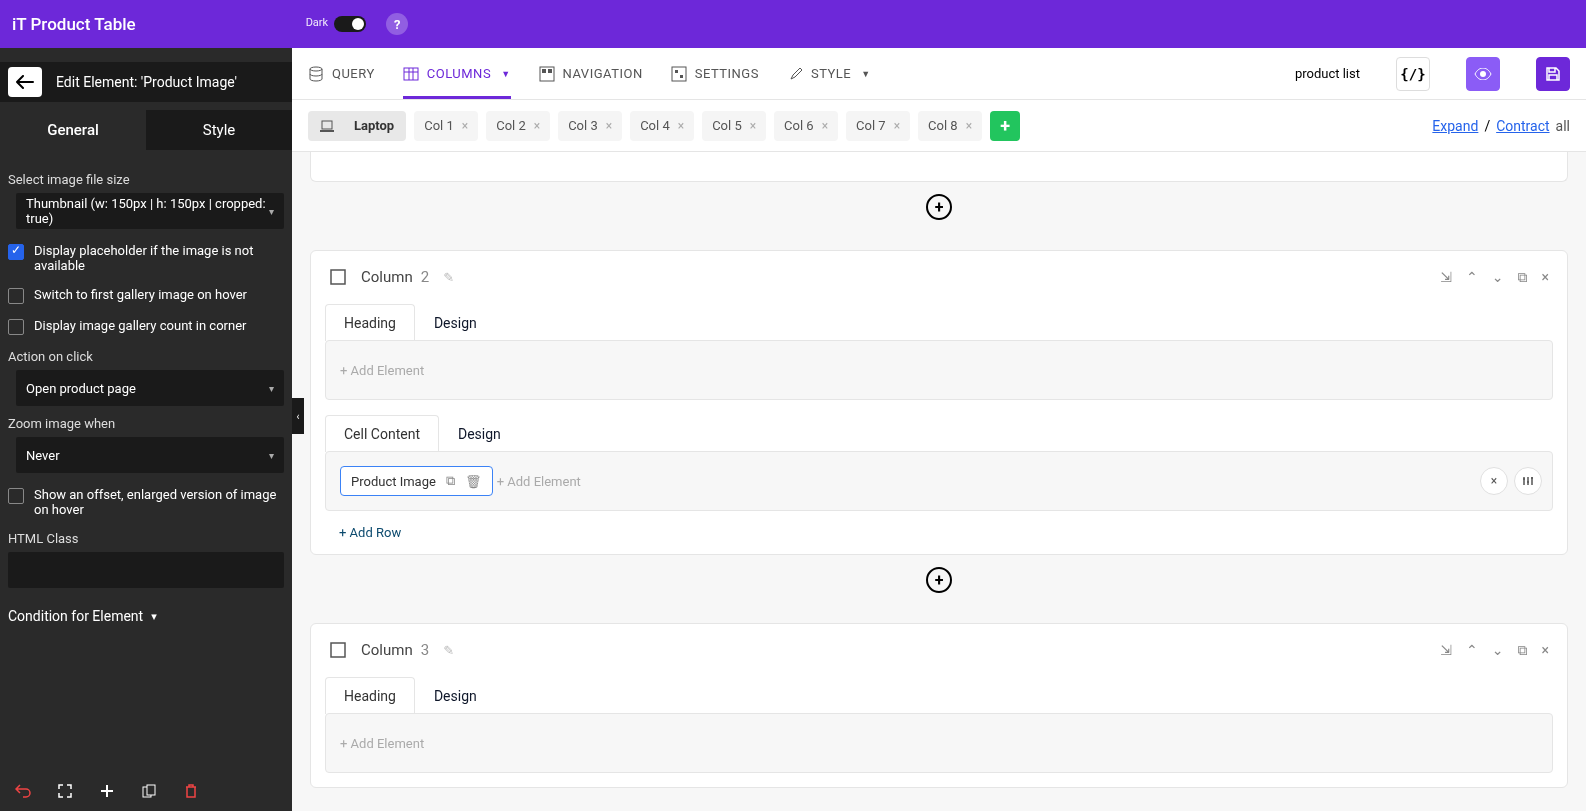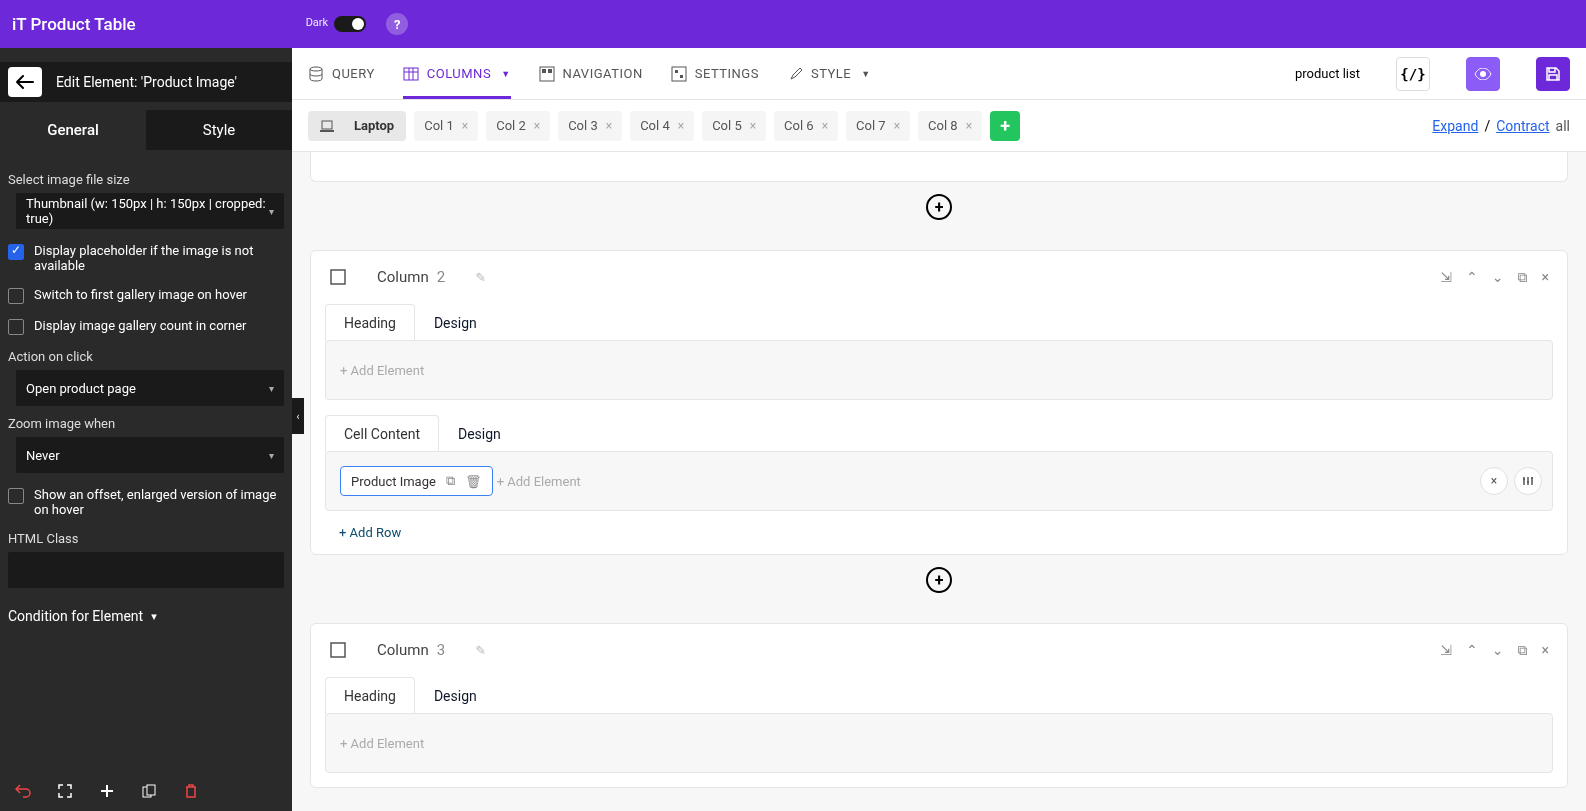--- a/index.html
+++ b/index.html
@@ -65,21 +65,21 @@
 .add-col { width: 30px; height: 30px; background: #22c55e; border-radius: 4px; display: flex; align-items: center; justify-content: center; color: #fff; font-size: 18px; font-weight: bold; }
 .cols-spacer { flex: 1; }
 .expand-contract { font-size: 14px; display: flex; gap: 6px; align-items: center; }
 .expand-contract a { color: #2563eb; text-decoration: underline; }
 .expand-contract .all { color: #555; text-decoration: none; }
 
 
 .content { flex: 1; overflow-y: auto; background: #f7f7f7; padding: 0 18px 18px 18px; }
 
 .column-card { background: #fff; border: 1px solid #e5e5e5; border-radius: 6px; margin-top: 18px; }
-.card-header { height: 52px; display: flex; align-items: center; padding: 0 18px; gap: 30px; }
+.card-header { height: 52px; display: flex; align-items: center; padding: 0 18px; gap: 14px; }
 .card-title { font-size: 15px; color: #444; display: flex; align-items: center; gap: 8px; }
 .card-title .num { color: #888; }
 .edit-icon { color: #bbb; font-size: 13px; }
 .header-spacer2 { flex: 1; }
 .card-actions { display: flex; gap: 14px; color: #888; font-size: 14px; }
 .card-action-btn { cursor: pointer; }
 
 .inner-tabs { display: flex; gap: 0; padding: 0 14px; }
 .inner-tab { padding: 10px 18px; font-size: 14px; color: #0f172a; border: 1px solid transparent; border-bottom: none; position: relative; top: 1px; border-radius: 4px 4px 0 0; }
 .inner-tab.active { color: #333; background: #fff; border-color: #e5e5e5; }

